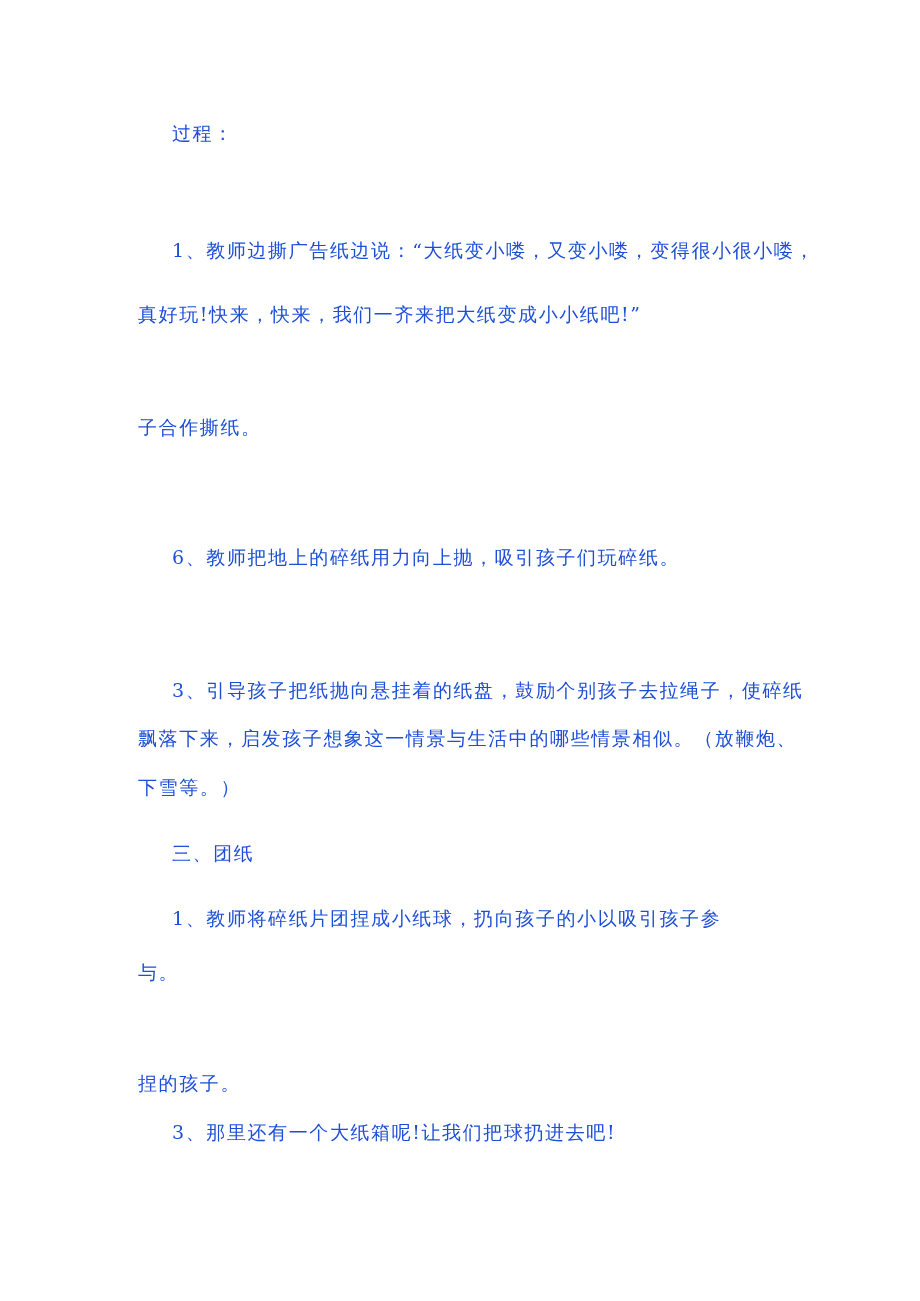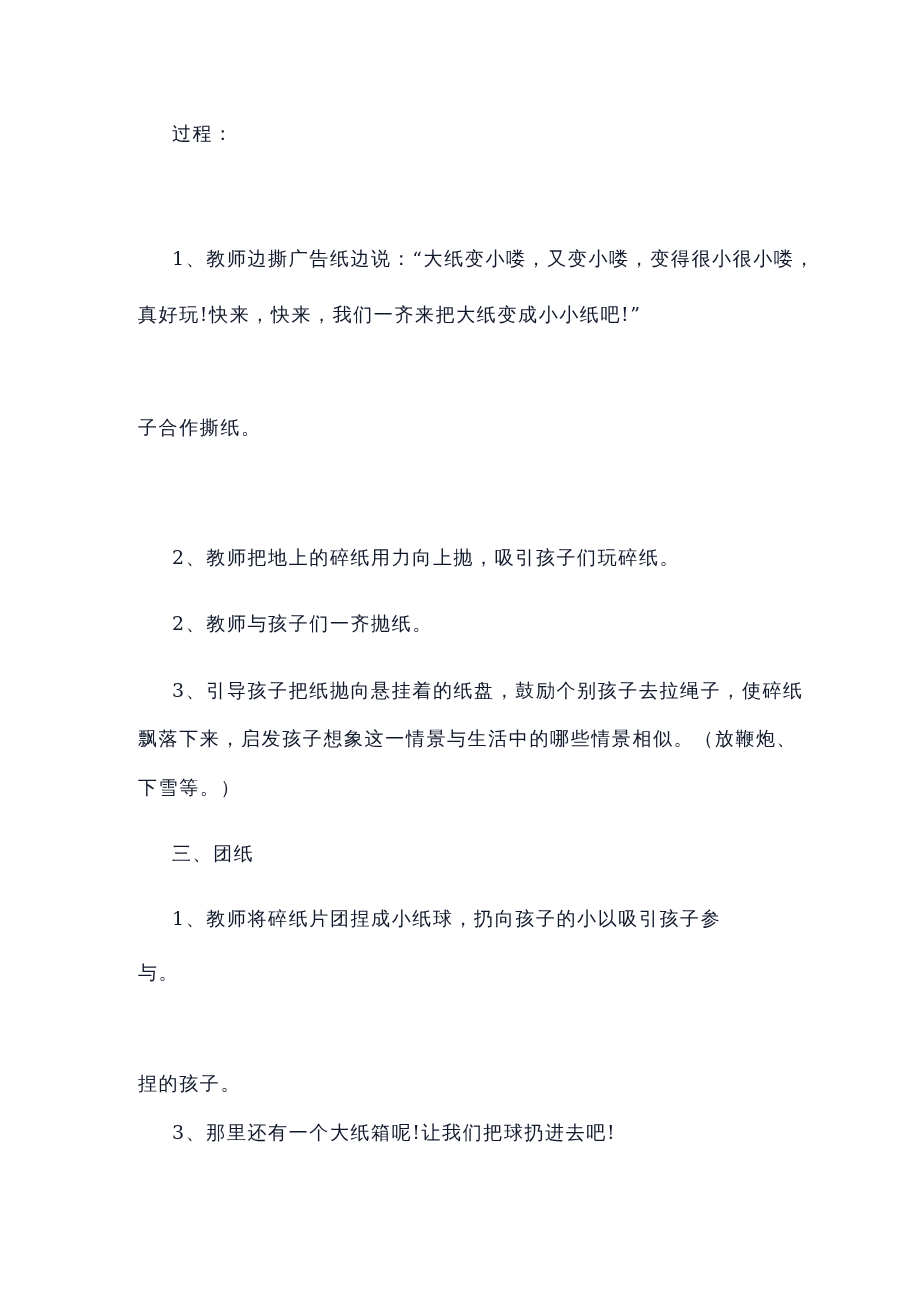--- a/index.html
+++ b/index.html
@@ -1,45 +1,44 @@
 <!DOCTYPE html>
 <html><head>
   <meta charset="utf-8">
   <style>
     html, body { margin: 0; padding: 0; background: #ffffff; }
     body { width: 920px; height: 1301px; position: relative; overflow: hidden; }
     .page {
       position: absolute; left: 0; top: 0; width: 920px; height: 1301px;
       background: #ffffff;
       font-family: "DejaVu Serif", "Liberation Serif", serif;
-      color: #0f172a;
+      color: #1d4ed8;
     }
     .line {
       position: absolute;
       left: 138px;
       width: 650px;
       font-size: 19px;
       line-height: 24px;
       white-space: nowrap;
       letter-spacing: 1.6px;
     }
     .indent { left: 172px; }
   </style>
 </head>
 <body>
 
 <div class="page">
   <div class="line indent" style="top:121px">过程：</div>
 
-  <div class="line indent" style="top:246px">1、教师边撕广告纸边说：“大纸变小喽，又变小喽，变得很小很小喽，</div>
+  <div class="line indent" style="top:238px">1、教师边撕广告纸边说：“大纸变小喽，又变小喽，变得很小很小喽，</div>
   <div class="line" style="top:302px">真好玩!快来，快来，我们一齐来把大纸变成小小纸吧!”</div>
   <div class="line" style="top:415px">子合作撕纸。</div>
 
-  <div class="line indent" style="top:545px">2、教师把地上的碎纸用力向上抛，吸引孩子们玩碎纸。</div>
-  <div class="line indent" style="top:611px">2、教师与孩子们一齐抛纸。</div>
+  <div class="line indent" style="top:545px">6、教师把地上的碎纸用力向上抛，吸引孩子们玩碎纸。</div>
   <div class="line indent" style="top:678px">3、引导孩子把纸抛向悬挂着的纸盘，鼓励个别孩子去拉绳子，使碎纸</div>
   <div class="line" style="top:726px">飘落下来，启发孩子想象这一情景与生活中的哪些情景相似。（放鞭炮、</div>
   <div class="line indent" style="top:841px">三、团纸</div>
 
   <div class="line" style="top:775px">下雪等。）</div>
   <div class="line indent" style="top:906px">1、教师将碎纸片团捏成小纸球，扔向孩子的小以吸引孩子参</div>
   <div class="line" style="top:960px">与。</div>
   <div class="line" style="top:1071px">捏的孩子。</div>
   <div class="line indent" style="top:1120px">3、那里还有一个大纸箱呢!让我们把球扔进去吧!</div>
 </div>

